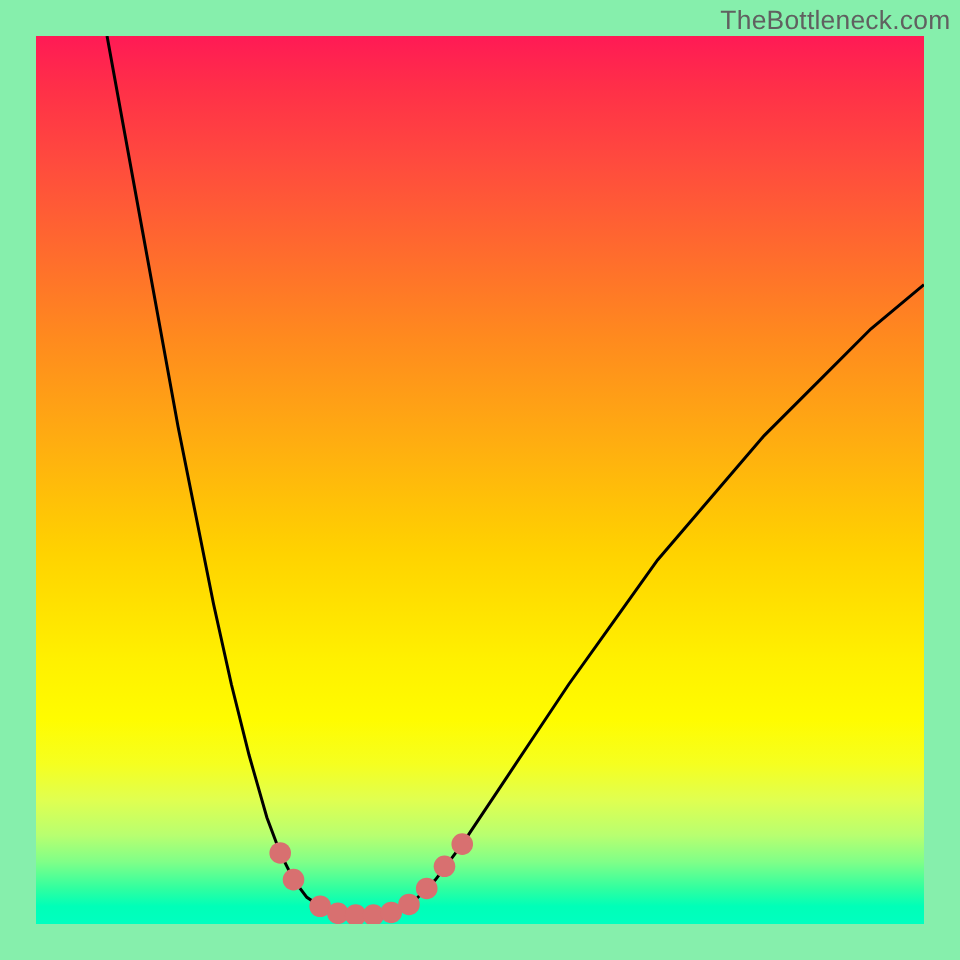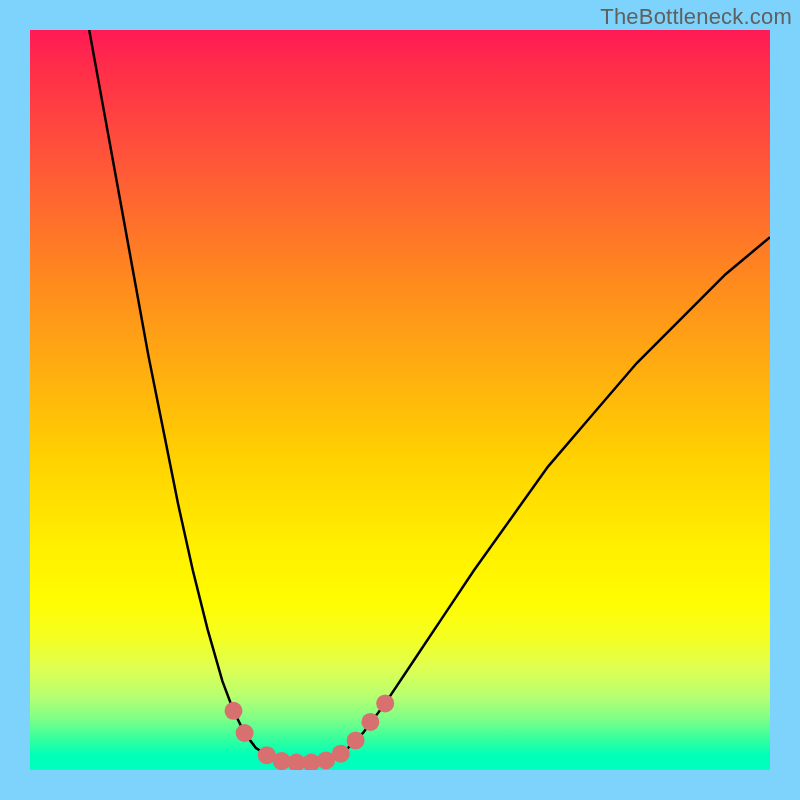--- a/index.html
+++ b/index.html
@@ -10,21 +10,21 @@
     background: #000;
     overflow: hidden;
     font-family: Arial, Helvetica, sans-serif;
   }
   .frame {
     position: absolute;
     top: 0;
     left: 0;
     width: 800px;
     height: 800px;
-    background: #7dd3fc;
+    background: #86efac;
   }
   .plot-area {
     position: absolute;
     top: 30px;
     left: 30px;
     width: 740px;
     height: 740px;
     overflow: hidden;
   }
   .gradient {

